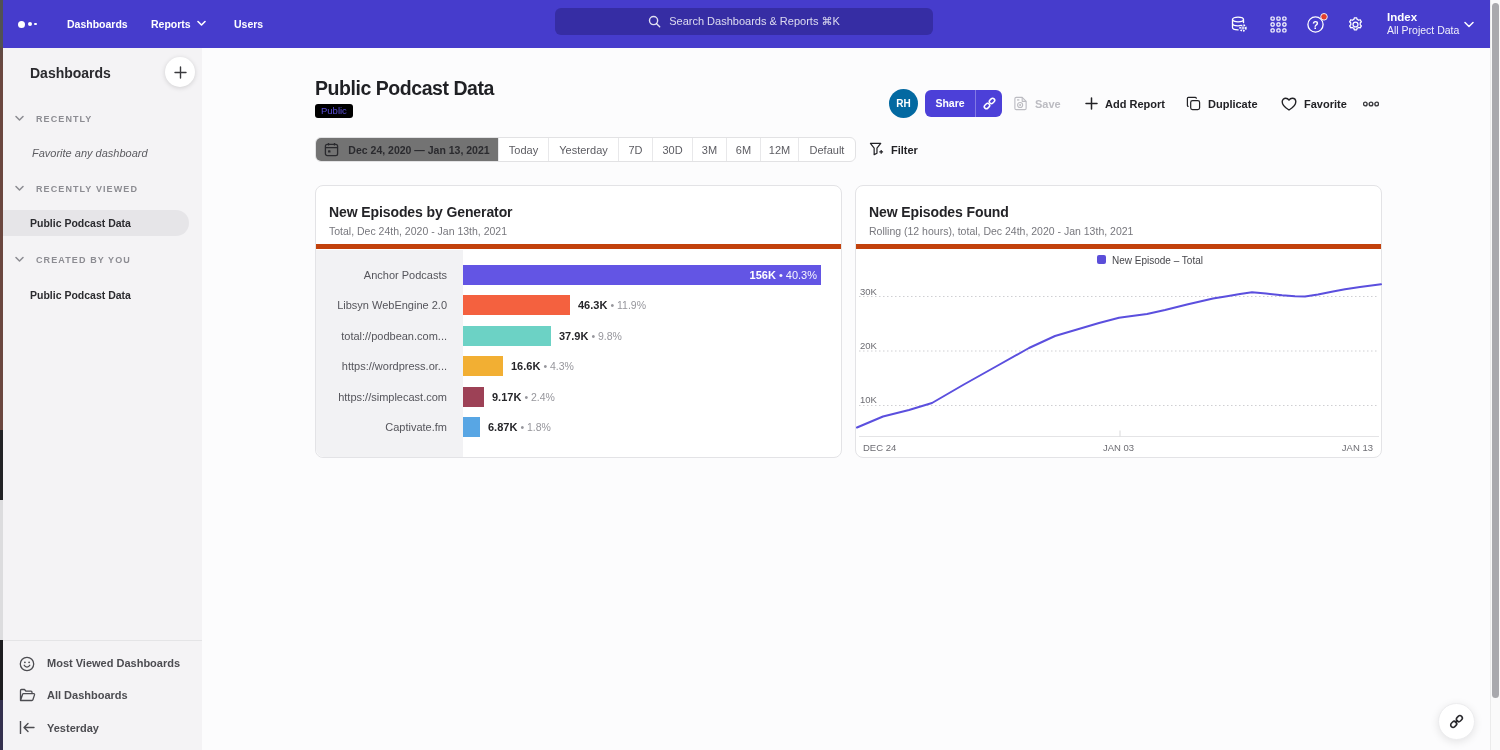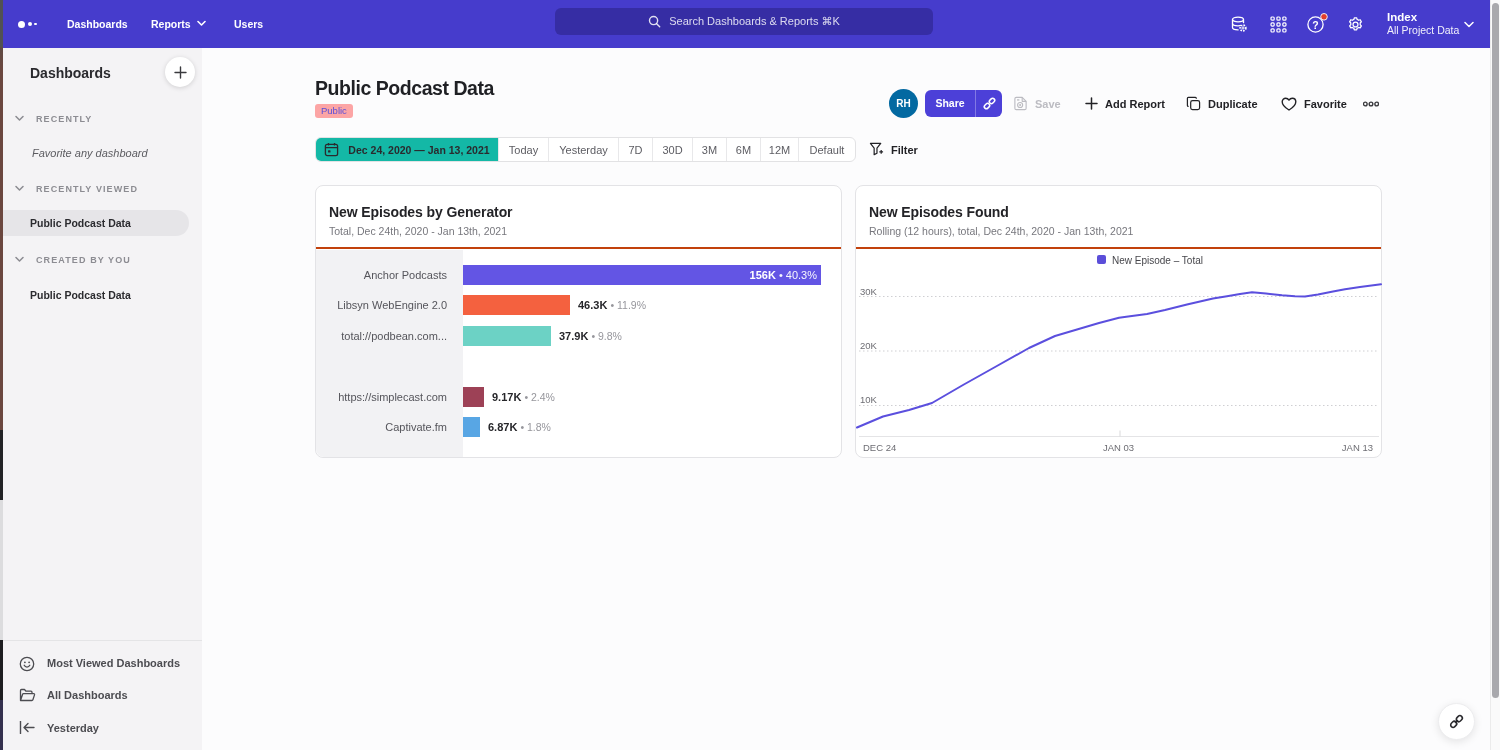--- a/index.html
+++ b/index.html
@@ -32,41 +32,41 @@
 .sb-head { position:absolute; left:33px; font-size:9px; font-weight:700; letter-spacing:1.1px; color:#8c8c92; }
 .sb-chev { position:absolute; left:12px; }
 .sb-item { position:absolute; left:27px; font-size:10.5px; font-weight:600; color:#2b2b2f; }
 #sb-sel { position:absolute; left:0px; top:162px; width:186px; height:26px; background:#e6e5e8; border-radius:0 13px 13px 0; }
 #sb-fav { position:absolute; left:29px; top:99px; font-size:11px; font-style:italic; color:#5c5c61; }
 #sb-div { position:absolute; left:0; top:592px; width:199px; border-top:1px solid #e4e4e6; }
 .sb-bot { position:absolute; left:44px; font-size:11px; font-weight:600; color:#4c4c51; }
 .sb-boticon { position:absolute; left:16px; }
 
 #title { left:315px; top:76.5px; font-size:19.5px; font-weight:700; color:#1f2024; letter-spacing:-0.45px; }
-#pill { left:315px; top:104px; height:14px; padding:0 6px; background:#fca5a5; color:#5B4FD8; font-size:9.5px;
+#pill { left:315px; top:104px; height:14px; padding:0 6px; background:#000000; color:#5B4FD8; font-size:9.5px;
   line-height:14px; border-radius:3px; font-weight:400; }
 
 #avatar { left:889px; top:89px; width:29px; height:29px; border-radius:50%; background:#0369a1; color:#fff;
   font-size:10px; font-weight:700; display:flex; align-items:center; justify-content:center; }
 #share { left:925px; top:90px; width:77px; height:27px; background:#4C40D8; border-radius:6px; display:flex; }
 #share .sh-l { width:51px; text-align:center; line-height:27px; color:#fff; font-size:10.5px; font-weight:700; border-right:1px solid rgba(255,255,255,0.3); }
 #share .sh-r { flex:1; display:flex; align-items:center; justify-content:center; }
 .hbtn { position:absolute; top:90px; height:27px; display:flex; align-items:center; font-size:11px; font-weight:600; color:#222226; }
 .hbtn svg { margin-right:7px; }
 .hbtn.dis { color:#bcbcc2; }
 
 #datebar { left:315px; top:137px; height:25px; display:flex; border:1px solid #E2E2E4; border-radius:6px; background:#fff; overflow:hidden; }
 #datebar .seg { border-left:1px solid #E8E8EA; display:flex; align-items:center; justify-content:center; font-size:11px; color:#5c5c62; }
-#datebar .seg.first { border-left:none; background:#14b8a6; color:#2a2a2e; font-weight:700; font-size:10.5px; }
+#datebar .seg.first { border-left:none; background:#737373; color:#2a2a2e; font-weight:700; font-size:10.5px; }
 #filter { left:869px; top:137px; height:25px; display:flex; align-items:center; font-size:11px; font-weight:700; color:#222226; }
 
 .card { position:absolute; top:185px; width:527px; height:273px; background:#fff; border:1px solid #E3E3E6; border-radius:8px; }
 .card h3 { font-size:14px; font-weight:700; color:#232327; letter-spacing:-0.1px; }
 .card .sub { font-size:10.5px; color:#77777d; margin-top:5px; }
-.chead { padding:18px 15px 0 13px; height:63px; border-bottom:2px solid #c2410c; }
+.chead { padding:18px 15px 0 13px; height:63px; border-bottom:5px solid #c2410c; }
 
 #labelcol { position:absolute; left:0; top:64px; width:147px; height:207px; background:#F2F2F4; border-radius:0 0 0 8px; }
 .brow { position:absolute; height:20px; }
 .blabel { position:absolute; width:131px; text-align:right; font-size:11px; color:#55555b; line-height:20px; }
 .bbar { position:absolute; left:147px; height:20px; }
 .bval { position:absolute; line-height:20px; font-size:11px; font-weight:700; color:#26262a; white-space:nowrap; }
 .bval .pct { font-weight:400; color:#96969c; font-size:10.5px; }
 .inbar { position:absolute; right:4px; color:#fff; font-size:11px; font-weight:700; line-height:20px; }
 .inbar .pct { color:rgba(255,255,255,0.95); font-weight:400; }
 
@@ -282,20 +282,25 @@
   <div class="brow" style="top:109px;left:0;width:527px;">
     <div class="blabel">Libsyn WebEngine 2.0</div>
     <div class="bbar" style="width:107px;background:#F4613F;"></div>
     <div class="bval" style="left:262px;">46.3K <span class="pct">• 11.9%</span></div>
   </div>
   <div class="brow" style="top:139.5px;left:0;width:527px;">
     <div class="blabel">total://podbean.com...</div>
     <div class="bbar" style="width:88px;background:#6CD2C5;"></div>
     <div class="bval" style="left:243px;">37.9K <span class="pct">• 9.8%</span></div>
   </div>
+  <div class="brow" style="top:170px;left:0;width:527px;">
+    <div class="blabel">https://wordpress.or...</div>
+    <div class="bbar" style="width:40px;background:#F2AF33;"></div>
+    <div class="bval" style="left:195px;">16.6K <span class="pct">• 4.3%</span></div>
+  </div>
   <div class="brow" style="top:200.5px;left:0;width:527px;">
     <div class="blabel">https://simplecast.com</div>
     <div class="bbar" style="width:21px;background:#9D4156;"></div>
     <div class="bval" style="left:176px;">9.17K <span class="pct">• 2.4%</span></div>
   </div>
   <div class="brow" style="top:231px;left:0;width:527px;">
     <div class="blabel">Captivate.fm</div>
     <div class="bbar" style="width:17px;background:#58A6E4;"></div>
     <div class="bval" style="left:172px;">6.87K <span class="pct">• 1.8%</span></div>
   </div>

